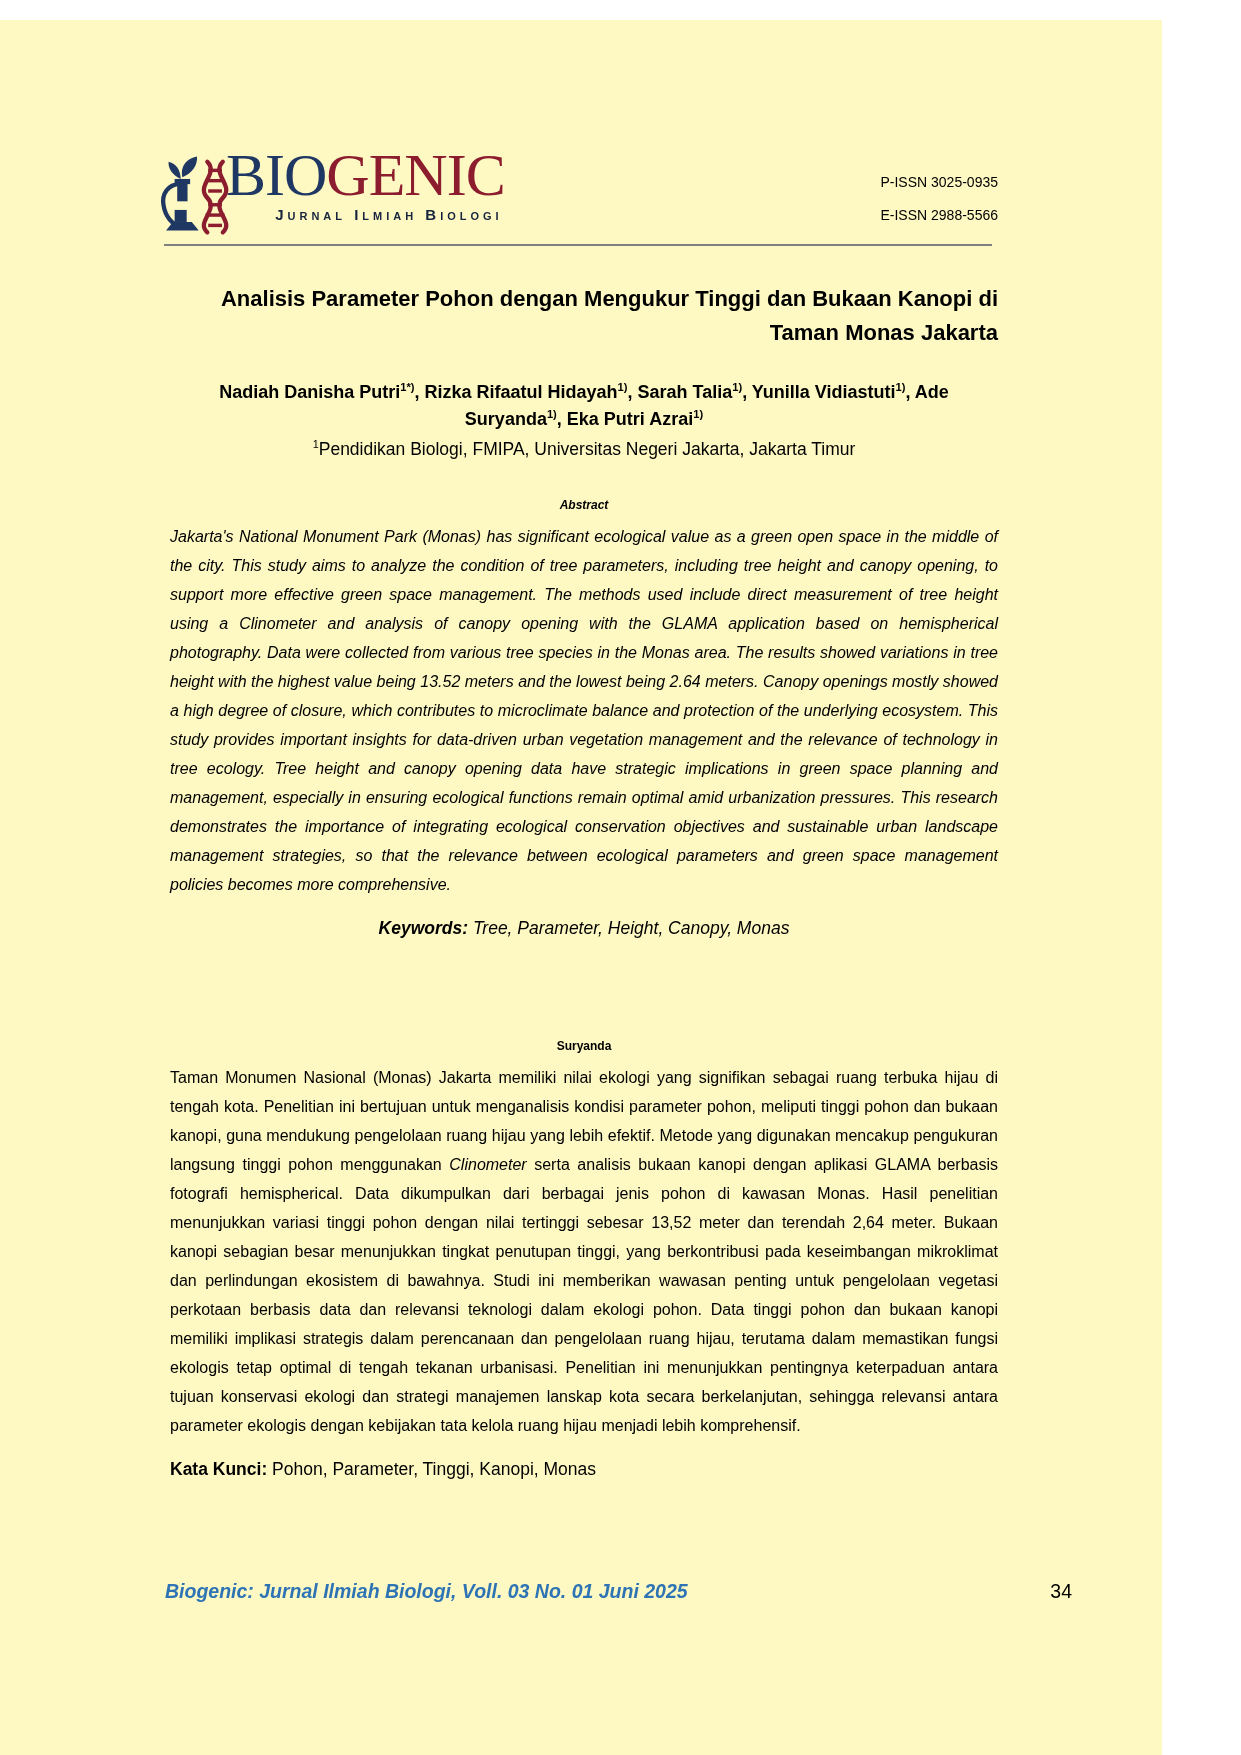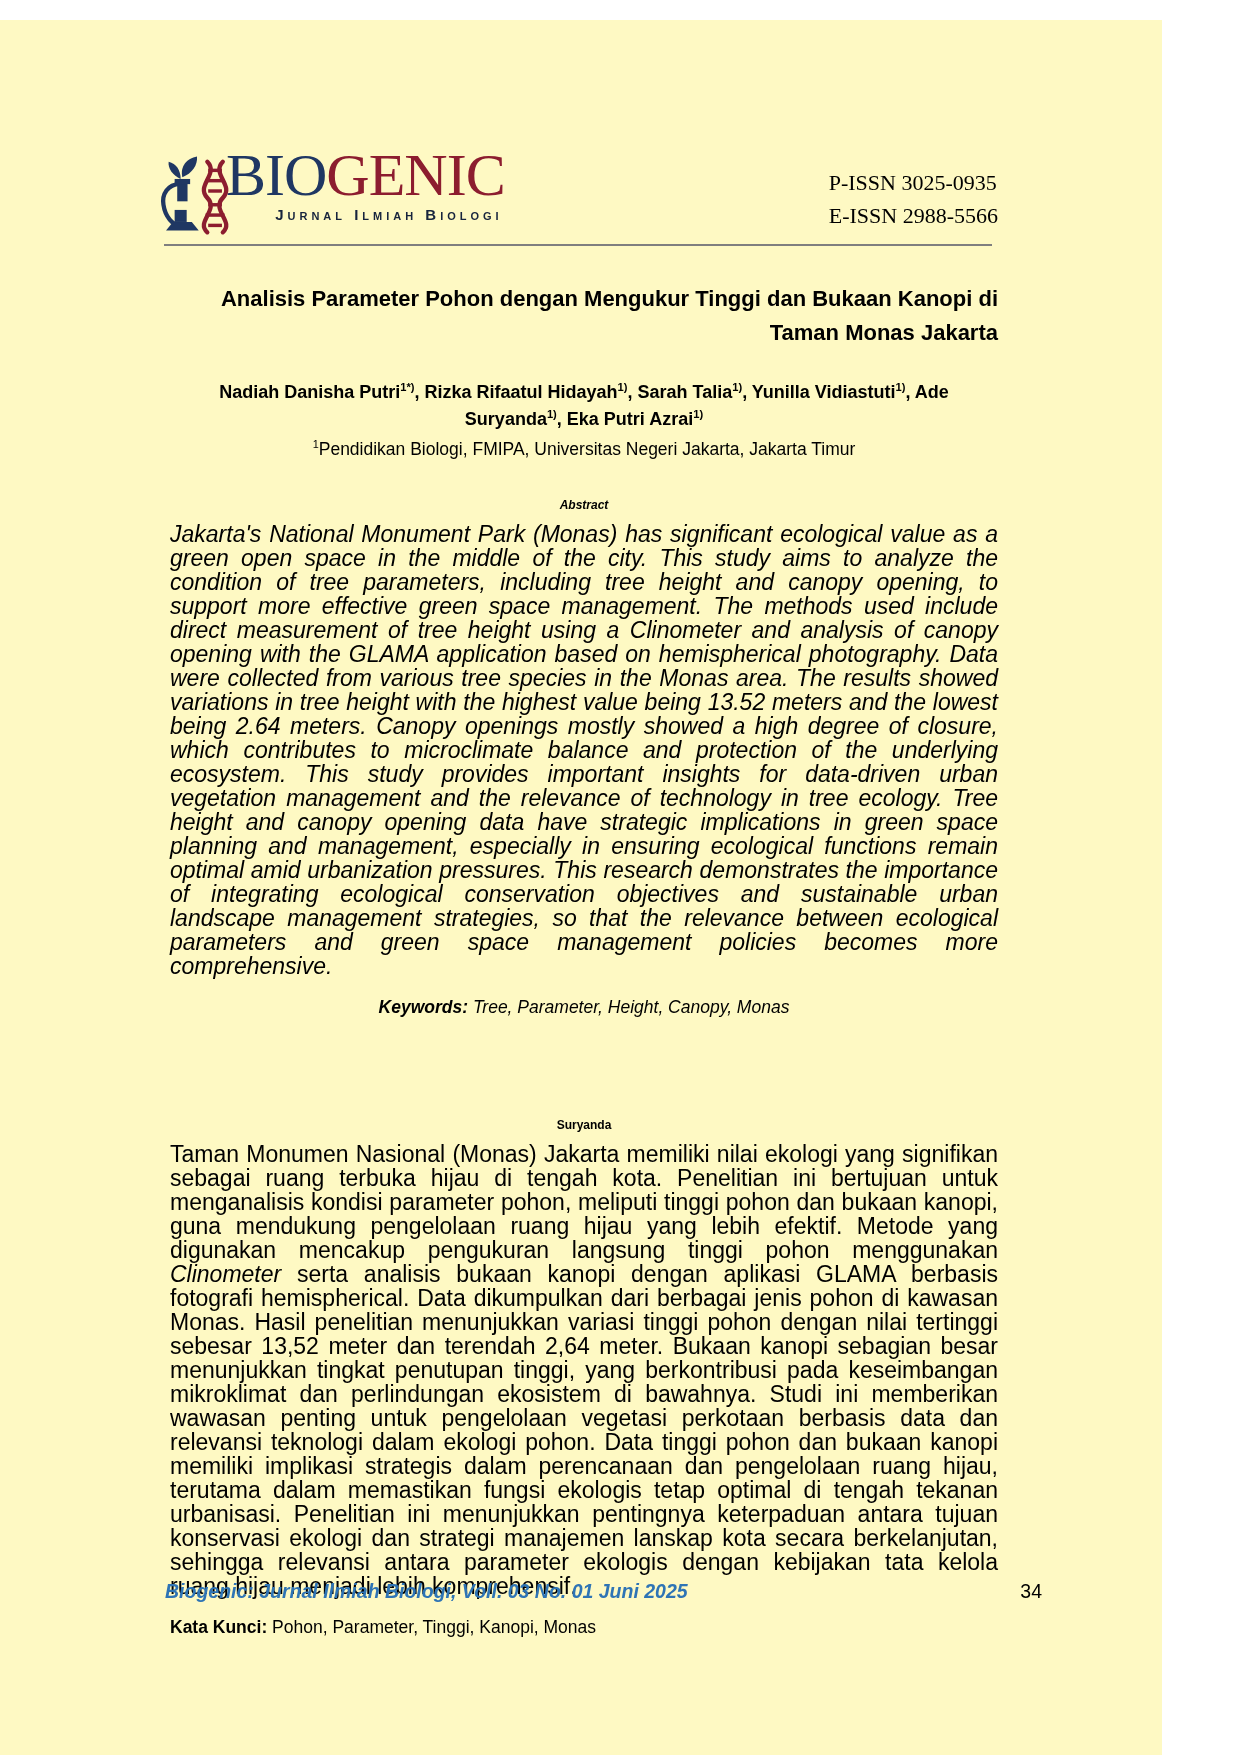--- a/index.html
+++ b/index.html
@@ -33,22 +33,22 @@
     font-family:"Liberation Sans", sans-serif;
     font-variant:small-caps;
     font-weight:bold;
     font-size:15px; letter-spacing:4px;
     color:#17243d;
     margin-top:0px;
     text-align:right;
     padding-right:2px;
   }
   .issn-block {
-    font-family:Liberation Serif, serif;
-    font-size:22px; line-height:33px;
+    font-family:Liberation Sans, sans-serif;
+    font-size:14px; line-height:33px;
     margin-top:22px;
     white-space:nowrap;
   }
   .divider { border-bottom:2px solid #7f7f7f; margin-top:8px; margin-left:-6px; margin-right:6px; }
 
   
   .title {
     margin-top:36px;
     text-align:right;
     font-size:22px; font-weight:bold; line-height:34px;
@@ -74,35 +74,35 @@
   
   .section-heading {
     margin-top:31px;
     text-align:center;
     font-size:12px; font-weight:bold; line-height:24px;
   }
   .section-heading.italic { font-style:italic; }
   .body-par {
     margin-top:5px;
     text-align:justify;
-    font-size:23px; line-height:24px;
+    font-size:16px; line-height:29px;
   }
   .body-par.italic { font-style:italic; }
   .keywords-line {
     margin-top:15px;
     font-size:17.5px; line-height:29px;
   }
   .keywords-line.italic { font-style:italic;text-align:center; }
   .kw-label { font-weight:bold; }
   .gap-large { height:60px; }
 
   
   .footer {
     position:absolute; left:0; right:0; top:1560px;
-    padding-left:165px; padding-right:120px;
+    padding-left:165px; padding-right:90px;
     display:flex; justify-content:space-between; align-items:baseline;
   }
   .footer-journal {
     color:#2E74B5;
     font-weight:bold; font-style:italic;
     font-size:19.5px;
   }
   .footer-page { font-size:19.5px; color:#000; }
 </style>
 </head>

